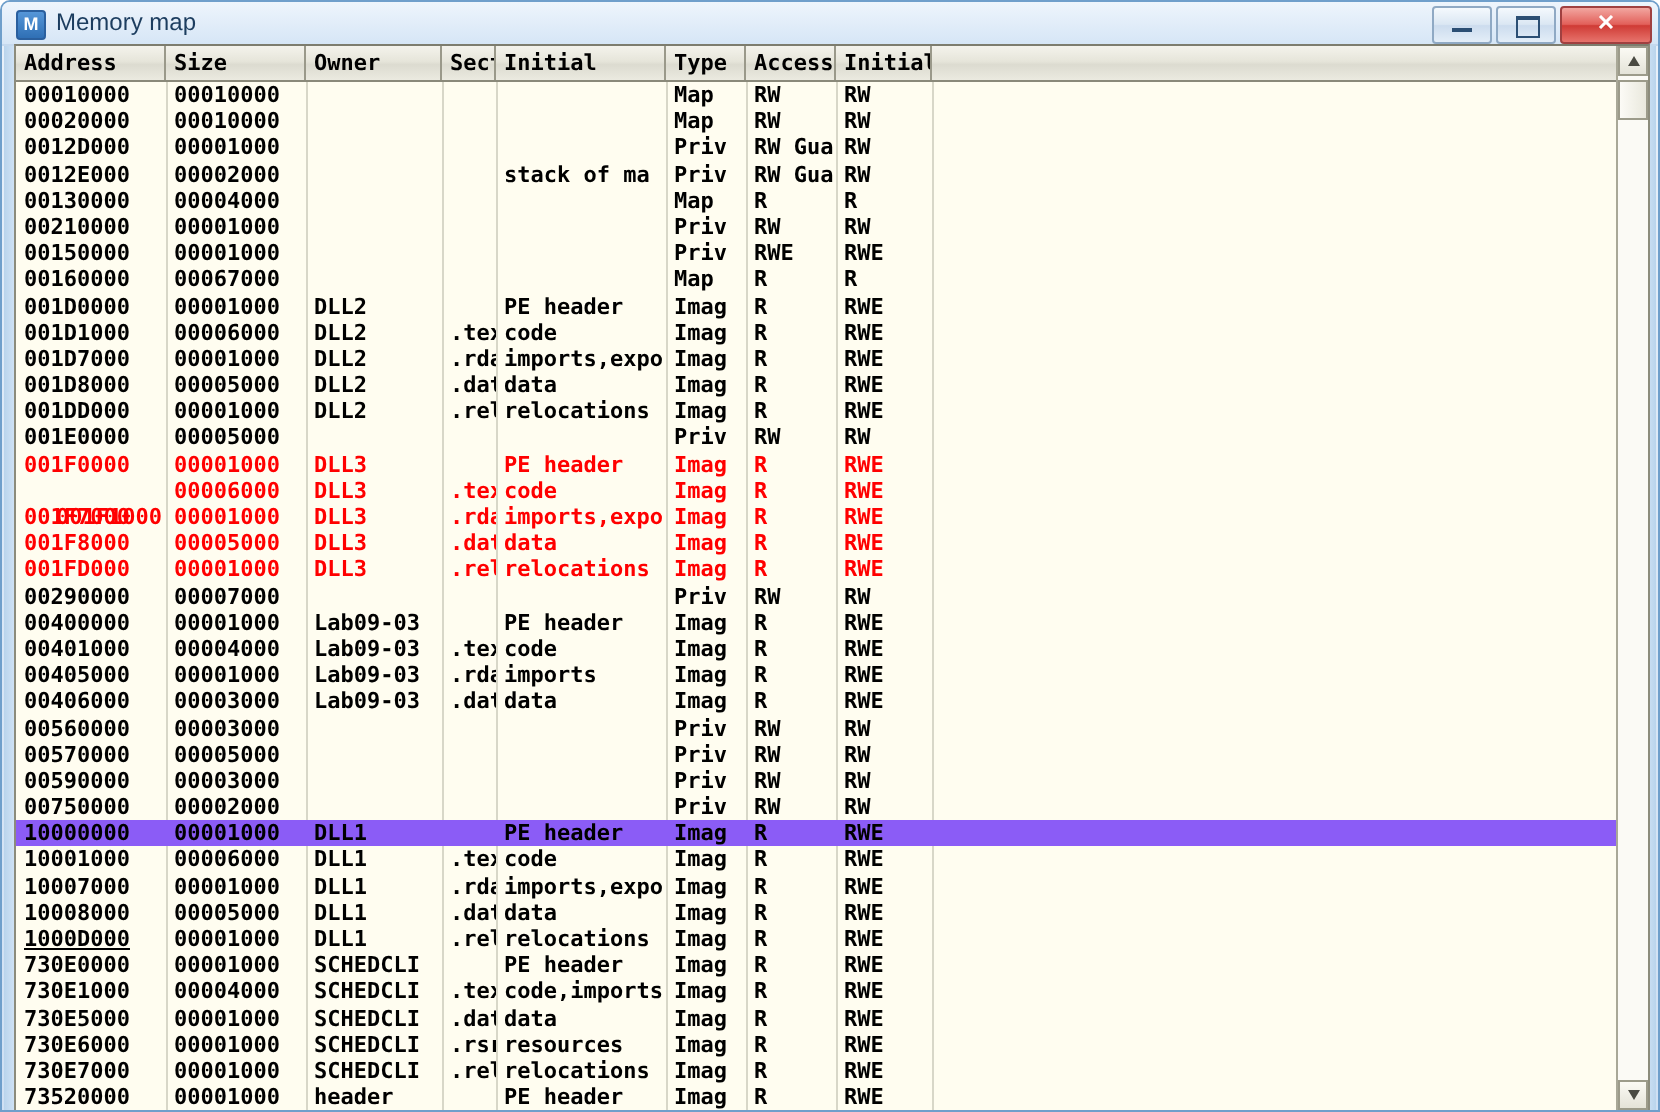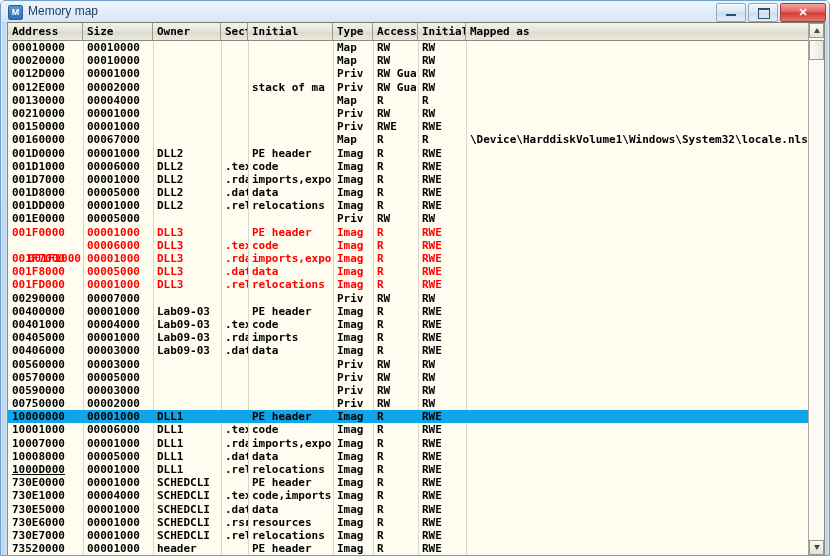--- a/index.html
+++ b/index.html
@@ -168,21 +168,21 @@
     left: 0; top: 18px;
     width: 801px;
     bottom: 0;
     overflow: hidden;
   }
   .row {
     position: relative;
     height: 13.2px;
     width: 801px;
   }
-  .row.sel { background: #0ea5e9; }
+  .row.sel { background: #8b5cf6; }
   .row.red .cell { color: #ff0000; }
   .row .cell {
     position: absolute;
     top: 0;
     height: 13.2px;
     line-height: 13.2px;
     font-family: "DejaVu Sans Mono", monospace;
     font-size: 11px;
     font-weight: bold;
     color: #000000;
@@ -276,21 +276,20 @@
 
       <div class="hdr" id="header-row">
           <div class="cell" style="left: 0px; width: 75px;">Address</div>
           <div class="cell" style="left: 75px; width: 70px;">Size</div>
           <div class="cell" style="left: 145px; width: 68px;">Owner</div>
           <div class="cell" style="left: 213px; width: 27px;">Section</div>
           <div class="cell" style="left: 240px; width: 85px;">Initial</div>
           <div class="cell" style="left: 325px; width: 40px;">Type</div>
           <div class="cell" style="left: 365px; width: 45px;">Access</div>
           <div class="cell" style="left: 410px; width: 48px;">Initial</div>
-          <div class="cell" style="left: 458px; width: 343px;">Mapped as</div>
         </div>
       <div id="vlines">
           <div class="vline" style="left: 75px;"></div>
           <div class="vline" style="left: 145px;"></div>
           <div class="vline" style="left: 213px;"></div>
           <div class="vline" style="left: 240px;"></div>
           <div class="vline" style="left: 325px;"></div>
           <div class="vline" style="left: 365px;"></div>
           <div class="vline" style="left: 410px;"></div>
           <div class="vline" style="left: 458px;"></div>
@@ -375,21 +374,20 @@
           </div>
           <div class="row">
             <div class="cell" style="left: 0px; width: 75px;">00160000</div>
             <div class="cell" style="left: 75px; width: 70px;">00067000</div>
             <div class="cell" style="left: 145px; width: 68px;"></div>
             <div class="cell" style="left: 213px; width: 27px;"></div>
             <div class="cell" style="left: 240px; width: 85px;"></div>
             <div class="cell" style="left: 325px; width: 40px;">Map</div>
             <div class="cell" style="left: 365px; width: 45px;">R</div>
             <div class="cell" style="left: 410px; width: 48px;">R</div>
-            <div class="cell" style="left: 458px; width: 343px;">\Device\HarddiskVolume1\Windows\System32\locale.nls</div>
           </div>
           <div class="row">
             <div class="cell" style="left: 0px; width: 75px;">001D0000</div>
             <div class="cell" style="left: 75px; width: 70px;">00001000</div>
             <div class="cell" style="left: 145px; width: 68px;">DLL2</div>
             <div class="cell" style="left: 213px; width: 27px;"></div>
             <div class="cell" style="left: 240px; width: 85px;">PE header</div>
             <div class="cell" style="left: 325px; width: 40px;">Imag</div>
             <div class="cell" style="left: 365px; width: 45px;">R</div>
             <div class="cell" style="left: 410px; width: 48px;">RWE</div>

